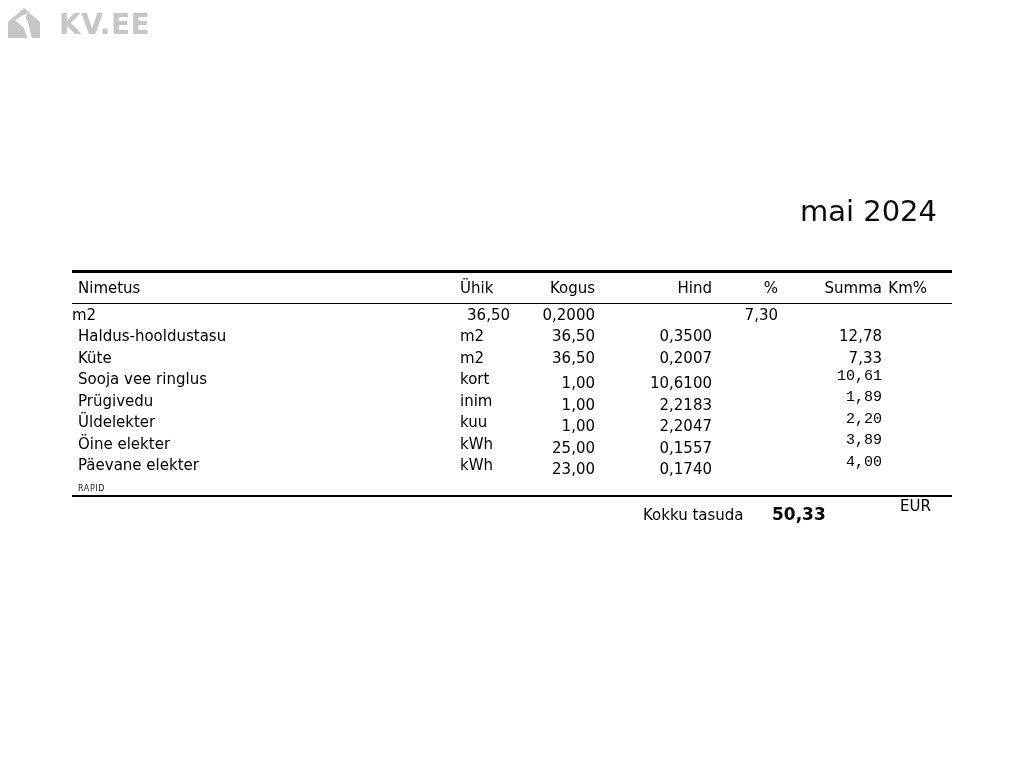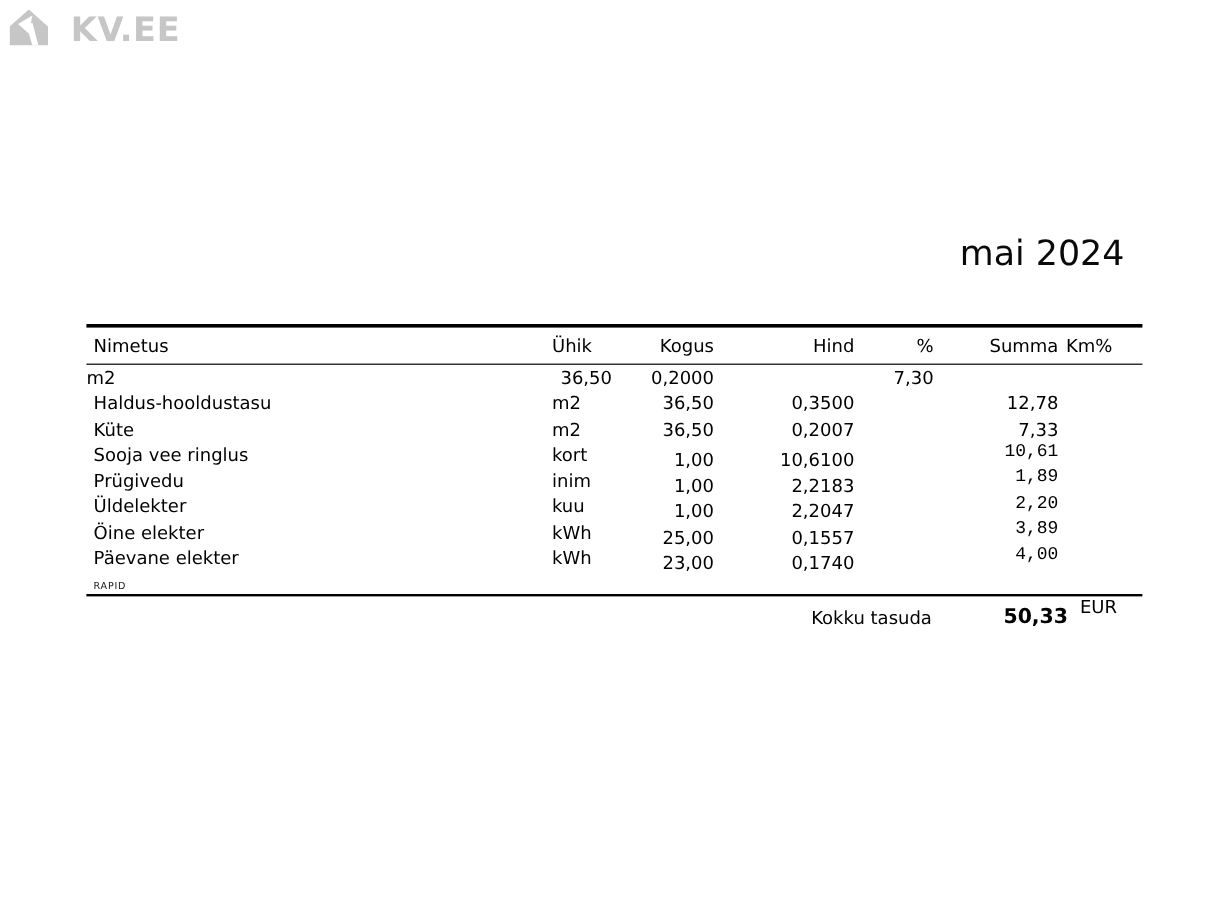--- a/index.html
+++ b/index.html
@@ -29,22 +29,22 @@
   .c-kogus, .c-hind, .c-pct, .c-summa, .c-km { text-align:right; }
   
   .t-body .t-row:nth-child(n+4) .c-kogus,
   .t-body .t-row:nth-child(n+4) .c-hind  { position:relative; top:4px; }
   .t-body .t-row:nth-child(n+4) .c-summa { position:relative; top:-3px;font-family:Liberation Mono, monospace; }
 
   .rapid-line { height:17px; display:flex; align-items:flex-end; border-bottom:2px solid #000; padding-bottom:2px; }
   .rapid { padding-left:6px; font-size:8px; letter-spacing:0.6px; color:#1a1a1a;margin-top:42px; }
 
   .t-foot { position:relative; height:36px; font-size:15px; }
-  .total-label { position:absolute; left:604px; top:9px; }
-  .total-value { position:absolute; left:700px; width:118px; top:7px; text-align:right; font-weight:bold; font-size:17px; }
+  .total-label { position:absolute; left:571px; top:9px; }
+  .total-value { position:absolute; left:700px; width:118px; top:7px; font-weight:bold; font-size:17px; }
   .total-currency { position:absolute; left:828px; top:0; }
 </style>
 </head>
 <body>
 
 <div class="logo">
   <span>
     <svg width="32" height="30" viewBox="0 0 32 30">
       <polygon points="16,0 32,14 32,30 0,30 0,14" fill="#c6c6c6"></polygon>
       <polygon points="7,12 19,5 16,20" fill="#ffffff"></polygon>

